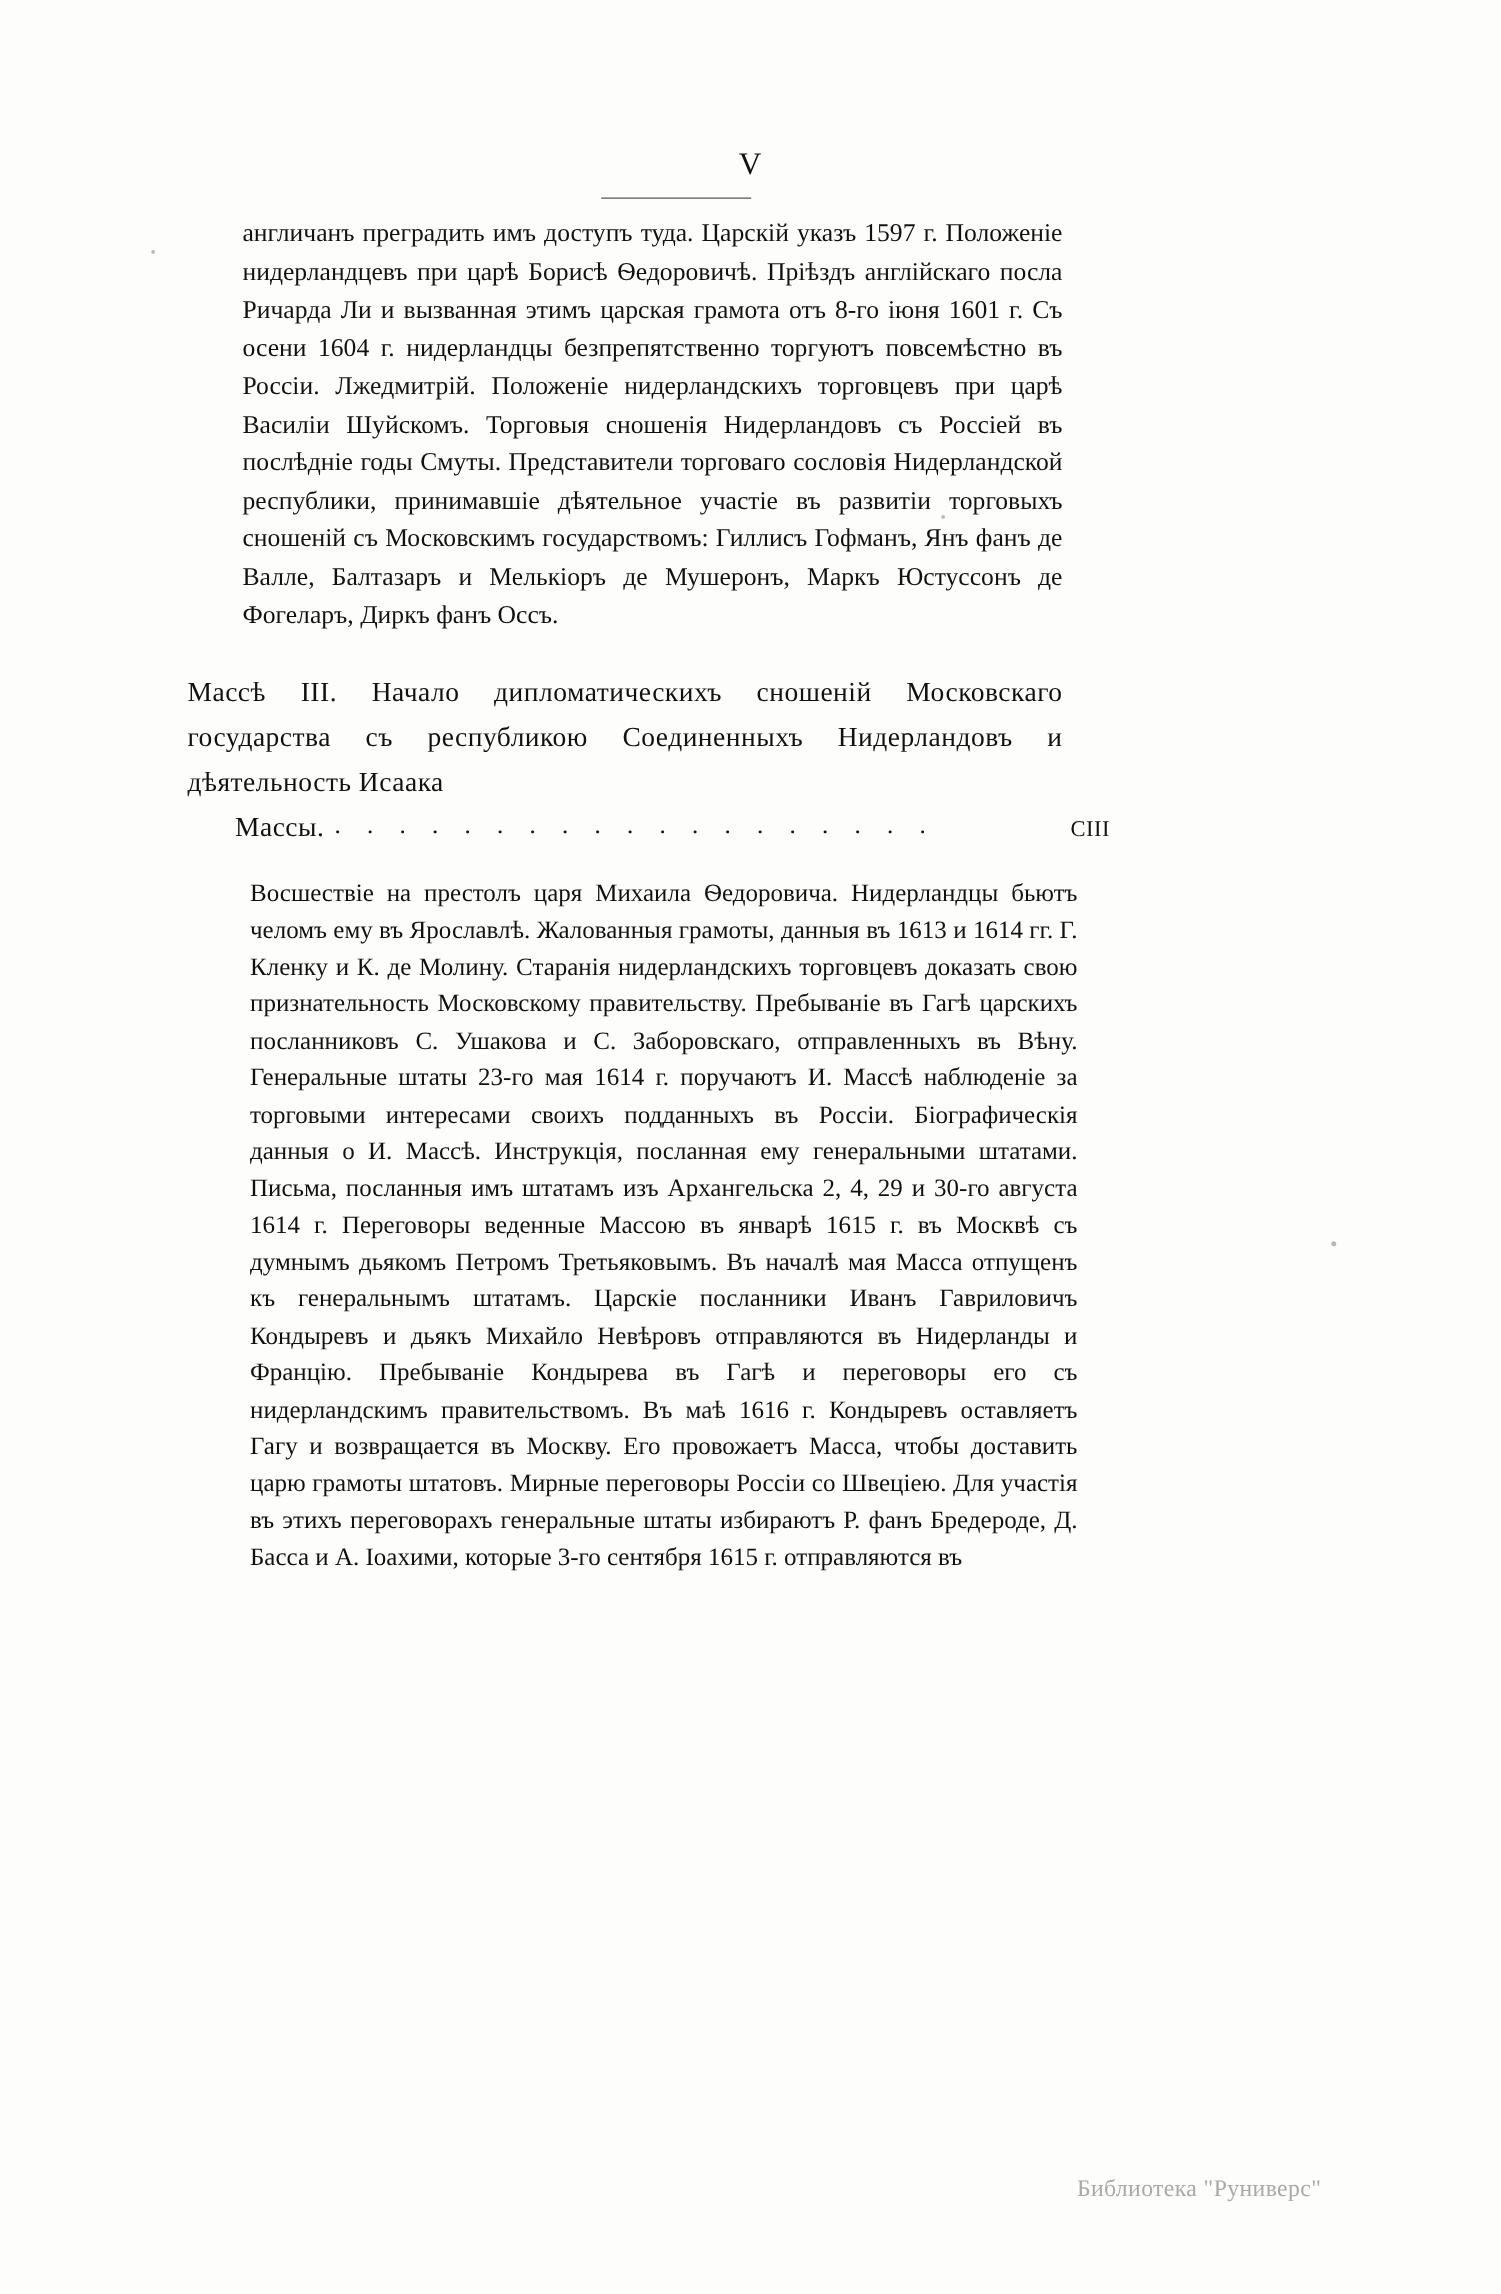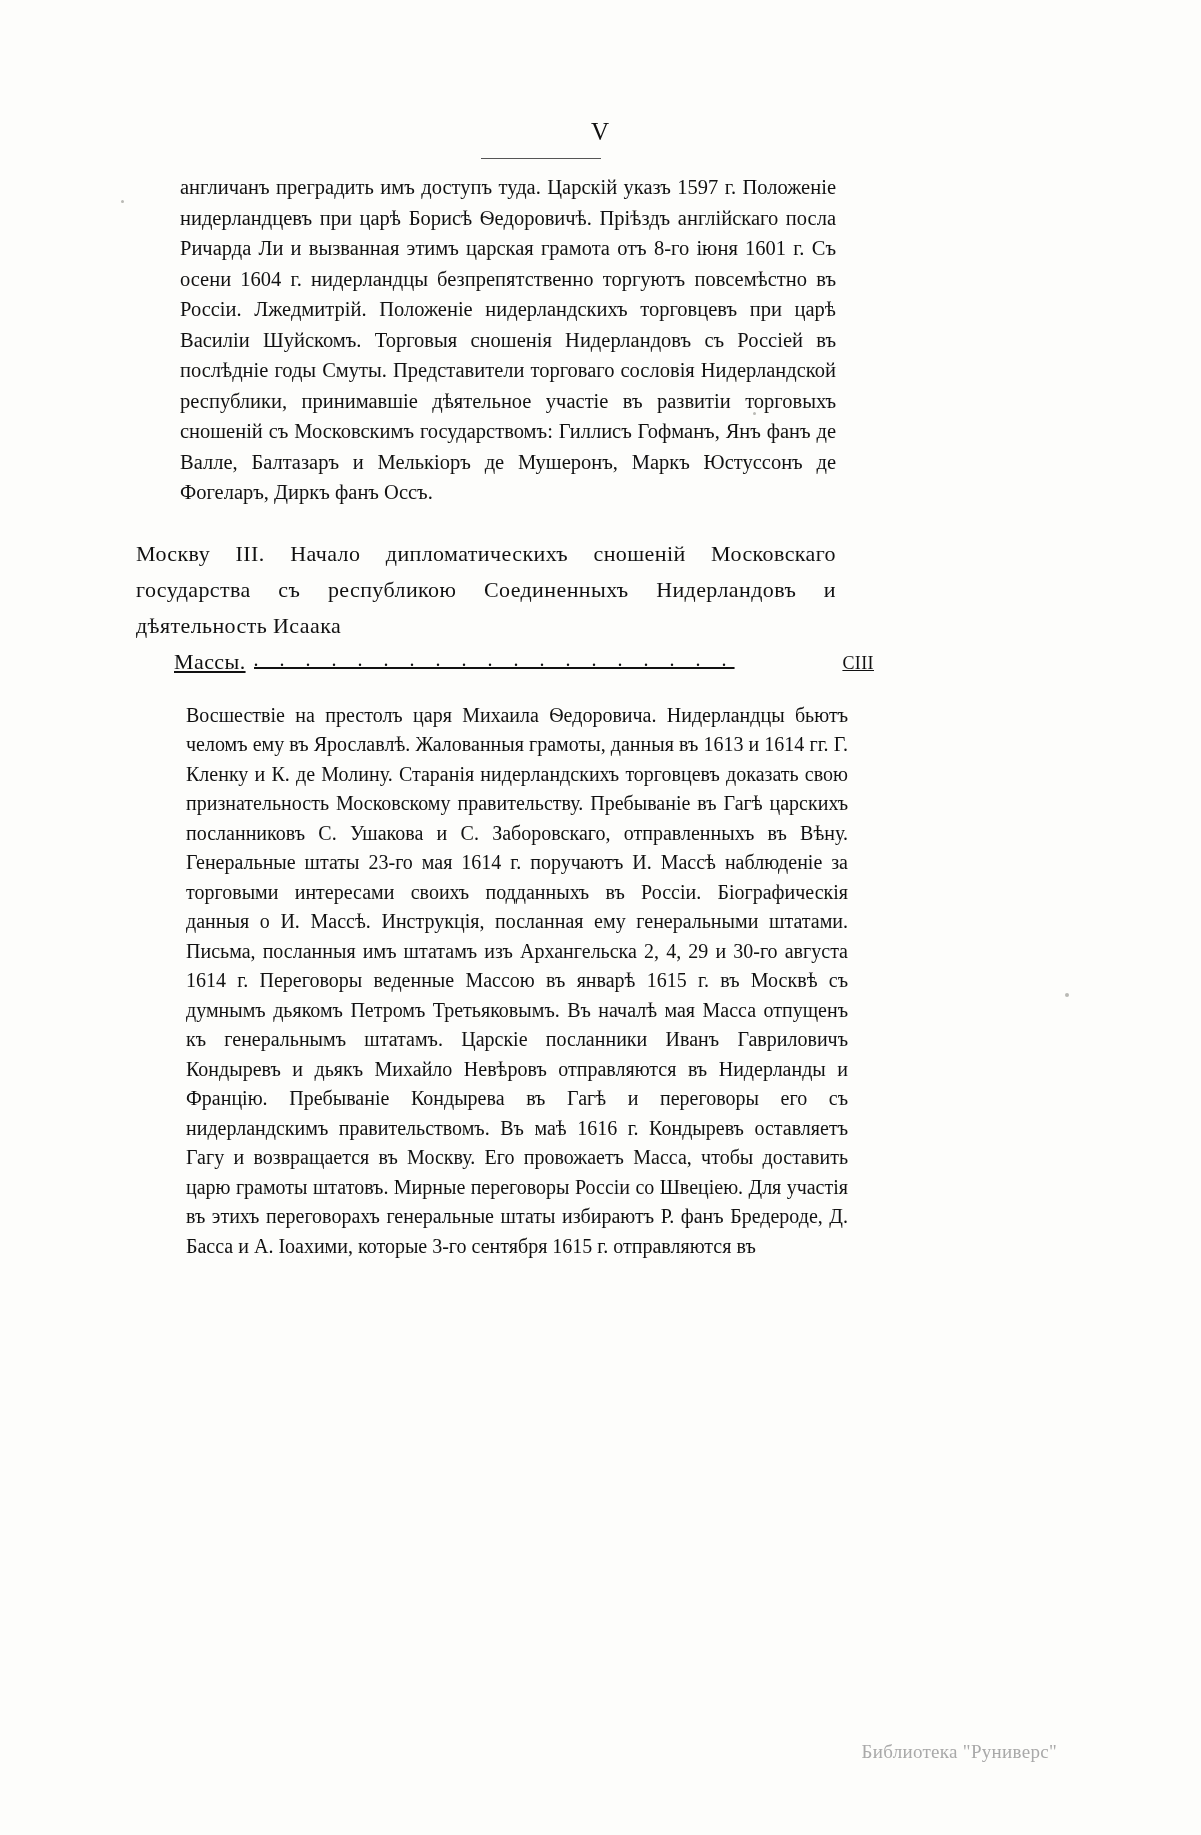--- a/index.html
+++ b/index.html
@@ -35,21 +35,21 @@
   .rule {
     position: absolute;
     top: 158px;
     left: 481px;
     width: 120px;
     height: 1px;
     background: #555;
   }
   .content {
     position: absolute;
-    left: 136px;
+    left: 150px;
     top: 172px;
     width: 700px;
   }
   .para {
     font-size: 20.5px;
     line-height: 30.5px;
     text-align: justify;
     color: #111;
   }
   .para-1 {
@@ -65,21 +65,20 @@
     text-align: justify;
     letter-spacing: 0.4px;
     color: #111;
   }
   .chapter-line-last {
     display: flex;
     justify-content: flex-end;
     align-items: baseline;
     width: 700px;
     margin-left: 38px;
-    text-decoration: underline;
   }
   .chapter-title-tail {
     white-space: nowrap;
   }
   .dots {
     flex: 1;
     overflow: hidden;
     white-space: nowrap;
     letter-spacing: 8px;
     margin: 0 8px;
@@ -123,21 +122,21 @@
 <div class="page">
 
   <div class="page-number">V</div>
   <div class="rule"></div>
 
   <div class="content">
 
     <div class="para para-1">англичанъ преградить имъ доступъ туда. Царскій указъ 1597 г. Положеніе нидерландцевъ при царѣ Борисѣ Ѳедоровичѣ. Пріѣздъ англійскаго посла Ричарда Ли и вызванная этимъ царская грамота отъ 8-го іюня 1601 г. Съ осени 1604 г. нидерландцы безпрепятственно торгуютъ повсемѣстно въ Россіи. Лжедмитрій. Положеніе нидерландскихъ торговцевъ при царѣ Василіи Шуйскомъ. Торговыя сношенія Нидерландовъ съ Россіей въ послѣдніе годы Смуты. Представители торговаго сословія Нидерландской республики, принимавшіе дѣятельное участіе въ развитіи торговыхъ сношеній съ Московскимъ государствомъ: Гиллисъ Гофманъ, Янъ фанъ де Валле, Балтазаръ и Мелькіоръ де Мушеронъ, Маркъ Юстуссонъ де Фогеларъ, Диркъ фанъ Оссъ.</div>
 
     <div class="chapter-block">
-      <span class="chap-label">Москву III.</span>
+      <span class="chap-label">Массѣ III.</span>
       <span>Начало дипломатическихъ сношеній Московскаго государства съ республикою Соединенныхъ Нидерландовъ и дѣятельность Исаака</span>
       <div class="chapter-line-last">
         <span class="chapter-title-tail">Массы.</span>
         <span class="dots">. . . . . . . . . . . . . . . . . . .</span>
         <span class="page-ref">CIII</span>
       </div>
     </div>
 
     <div class="para para-2">Восшествіе на престолъ царя Михаила Ѳедоровича. Нидерландцы бьютъ челомъ ему въ Ярославлѣ. Жалованныя грамоты, данныя въ 1613 и 1614 гг. Г. Кленку и К. де Молину. Старанія нидерландскихъ торговцевъ доказать свою признательность Московскому правительству. Пребываніе въ Гагѣ царскихъ посланниковъ С. Ушакова и С. Заборовскаго, отправленныхъ въ Вѣну. Генеральные штаты 23-го мая 1614 г. поручаютъ И. Массѣ наблюденіе за торговыми интересами своихъ подданныхъ въ Россіи. Біографическія данныя о И. Массѣ. Инструкція, посланная ему генеральными штатами. Письма, посланныя имъ штатамъ изъ Архангельска 2, 4, 29 и 30-го августа 1614 г. Переговоры веденные Массою въ январѣ 1615 г. въ Москвѣ съ думнымъ дьякомъ Петромъ Третьяковымъ. Въ началѣ мая Масса отпущенъ къ генеральнымъ штатамъ. Царскіе посланники Иванъ Гавриловичъ Кондыревъ и дьякъ Михайло Невѣровъ отправляются въ Нидерланды и Францію. Пребываніе Кондырева въ Гагѣ и переговоры его съ нидерландскимъ правительствомъ. Въ маѣ 1616 г. Кондыревъ оставляетъ Гагу и возвращается въ Москву. Его провожаетъ Масса, чтобы доставить царю грамоты штатовъ. Мирные переговоры Россіи со Швеціею. Для участія въ этихъ переговорахъ генеральные штаты избираютъ Р. фанъ Бредероде, Д. Басса и А. Іоахими, которые 3-го сентября 1615 г. отправляются въ</div>
 

